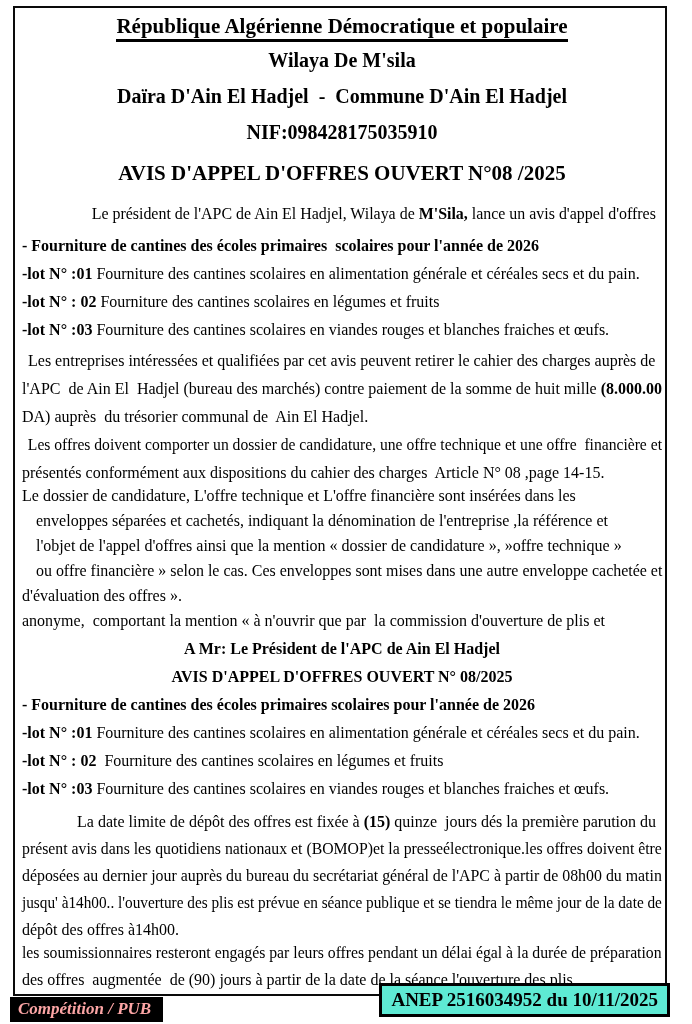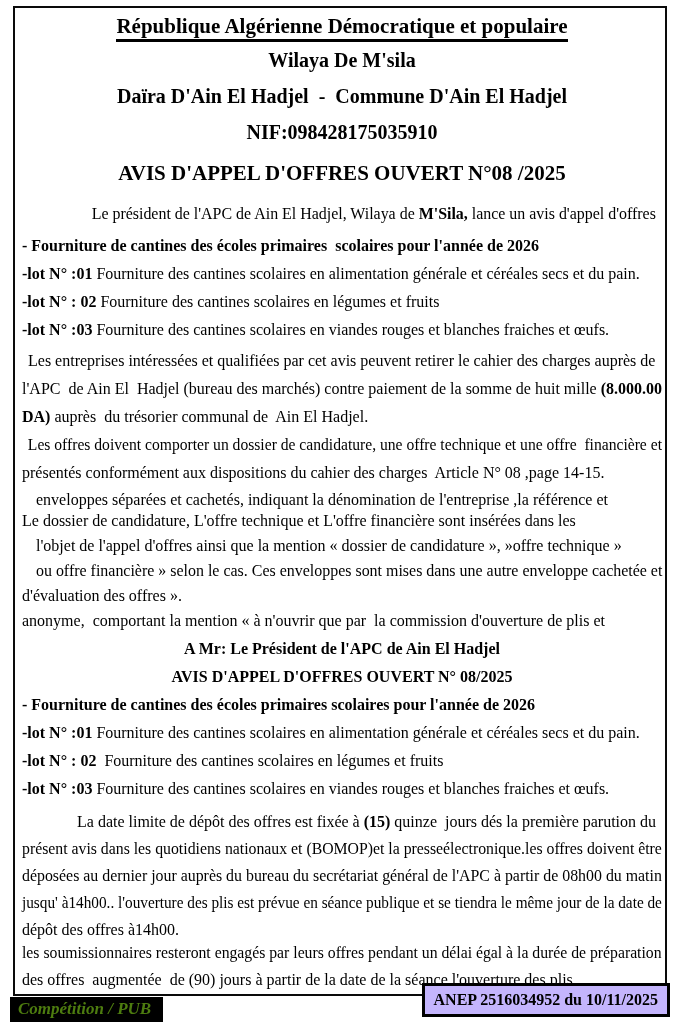--- a/index.html
+++ b/index.html
@@ -53,35 +53,35 @@
   .body-lines { margin-top: 12px; }
   .tline {
     font-size: 16px;
     line-height: 28px;
     white-space: pre;
   }
   .footer-left {
     position: absolute;
     left: 10px; top: 997px;
     background: #000000;
-    color: #4d7c0f;
+    color: #fca5a5;
     font-style: italic;
     font-weight: bold;
     font-size: 17px;
     line-height: 22px;
     padding: 1px 12px 2px 8px;
     white-space: pre;
   }
   .footer-right {
     position: absolute;
     right: 22px; top: 983px;
-    background: #c4b5fd;
+    background: #5eead4;
     border: 3px solid #000000;
     font-weight: bold;
-    font-size: 16px;
+    font-size: 19px;
     line-height: 26px;
     padding: 1px 9px;
     white-space: pre;
   }
 </style>
 </head>
 <body>
 
 <div class="page">
   <div class="doc-border"></div>
@@ -94,25 +94,25 @@
     <div class="hdr-notice">AVIS D'APPEL D'OFFRES OUVERT N°08 /2025</div>
 
     <div class="body-lines">
         <div class="tline" style="padding-left: 70px; transform-origin: left center; transform: scaleX(0.995334);"><span>Le président de l'APC de </span><span style="font-weight: normal;">Ain El Hadjel,</span><span> Wilaya de </span><span style="font-weight: bold;">M'Sila,</span><span> lance un avis d'appel d'offres</span></div>
         <div class="tline" style="margin-top: 4px;"><span style="font-weight: bold;">- Fourniture de cantines des écoles primaires  scolaires pour l'année de 2026</span></div>
         <div class="tline"><span style="font-weight: bold;">-lot N° :01</span><span> Fourniture des cantines scolaires en alimentation générale et céréales secs et du pain.</span></div>
         <div class="tline"><span style="font-weight: bold;">-lot N° : 02</span><span> Fourniture des cantines scolaires en légumes et fruits</span></div>
         <div class="tline"><span style="font-weight: bold;">-lot N° :03</span><span> Fourniture des cantines scolaires en viandes rouges et blanches fraiches et œufs.</span></div>
         <div class="tline" style="padding-left: 6px; margin-top: 3px;"><span>Les entreprises intéressées et qualifiées par cet avis peuvent retirer le cahier des charges auprès de</span></div>
         <div class="tline"><span>l'APC  de Ain El  Hadjel (bureau des marchés) contre paiement de la somme de huit mille </span><span style="font-weight: bold;">(8.000.00</span></div>
-        <div class="tline"><span style="font-weight: bold;">DA)</span><span> auprès  du trésorier communal de  Ain El Hadjel.</span></div>
+        <div class="tline"><span style="font-weight: normal;">DA)</span><span> auprès  du trésorier communal de  Ain El Hadjel.</span></div>
         <div class="tline" style="padding-left: 6px; transform-origin: left center; transform: scaleX(0.97561);"><span>Les offres doivent comporter un dossier de candidature, une offre technique et une offre  financière et</span></div>
         <div class="tline"><span>présentés conformément aux dispositions du cahier des charges  Article N° 08 ,page 14-15.</span></div>
+        <div class="tline" style="line-height: 25px; margin-top: -4px;"><span>Le dossier de candidature, L'offre technique et L'offre financière sont insérées dans les</span></div>
         <div class="tline" style="padding-left: 14px; line-height: 25px;"><span>enveloppes séparées et cachetés, indiquant la dénomination de l'entreprise ,la référence et</span></div>
-        <div class="tline" style="line-height: 25px; margin-top: -4px;"><span>Le dossier de candidature, L'offre technique et L'offre financière sont insérées dans les</span></div>
         <div class="tline" style="padding-left: 14px; line-height: 25px;"><span>l'objet de l'appel d'offres ainsi que la mention « dossier de candidature », »offre technique »</span></div>
         <div class="tline" style="padding-left: 14px; line-height: 25px; transform-origin: left center; transform: scaleX(0.996885);"><span>ou offre financière » selon le cas. Ces enveloppes sont mises dans une autre enveloppe cachetée et</span></div>
         <div class="tline" style="line-height: 25px;"><span>d'évaluation des offres ».</span></div>
         <div class="tline" style="line-height: 25px;"><span>anonyme,  comportant la mention « à n'ouvrir que par  la commission d'ouverture de plis et</span></div>
         <div class="tline" style="text-align: center; margin-top: 2px;"><span style="font-weight: bold;">A Mr: Le Président de l'APC de Ain El Hadjel</span></div>
         <div class="tline" style="text-align: center;"><span style="font-weight: bold;">AVIS D'APPEL D'OFFRES OUVERT N° 08/2025</span></div>
         <div class="tline"><span style="font-weight: bold;">- Fourniture de cantines des écoles primaires scolaires pour l'année de 2026</span></div>
         <div class="tline"><span style="font-weight: bold;">-lot N° :01</span><span> Fourniture des cantines scolaires en alimentation générale et céréales secs et du pain.</span></div>
         <div class="tline"><span style="font-weight: bold;">-lot N° : 02</span><span>  Fourniture des cantines scolaires en légumes et fruits</span></div>
         <div class="tline"><span style="font-weight: bold;">-lot N° :03</span><span> Fourniture des cantines scolaires en viandes rouges et blanches fraiches et œufs.</span></div>

